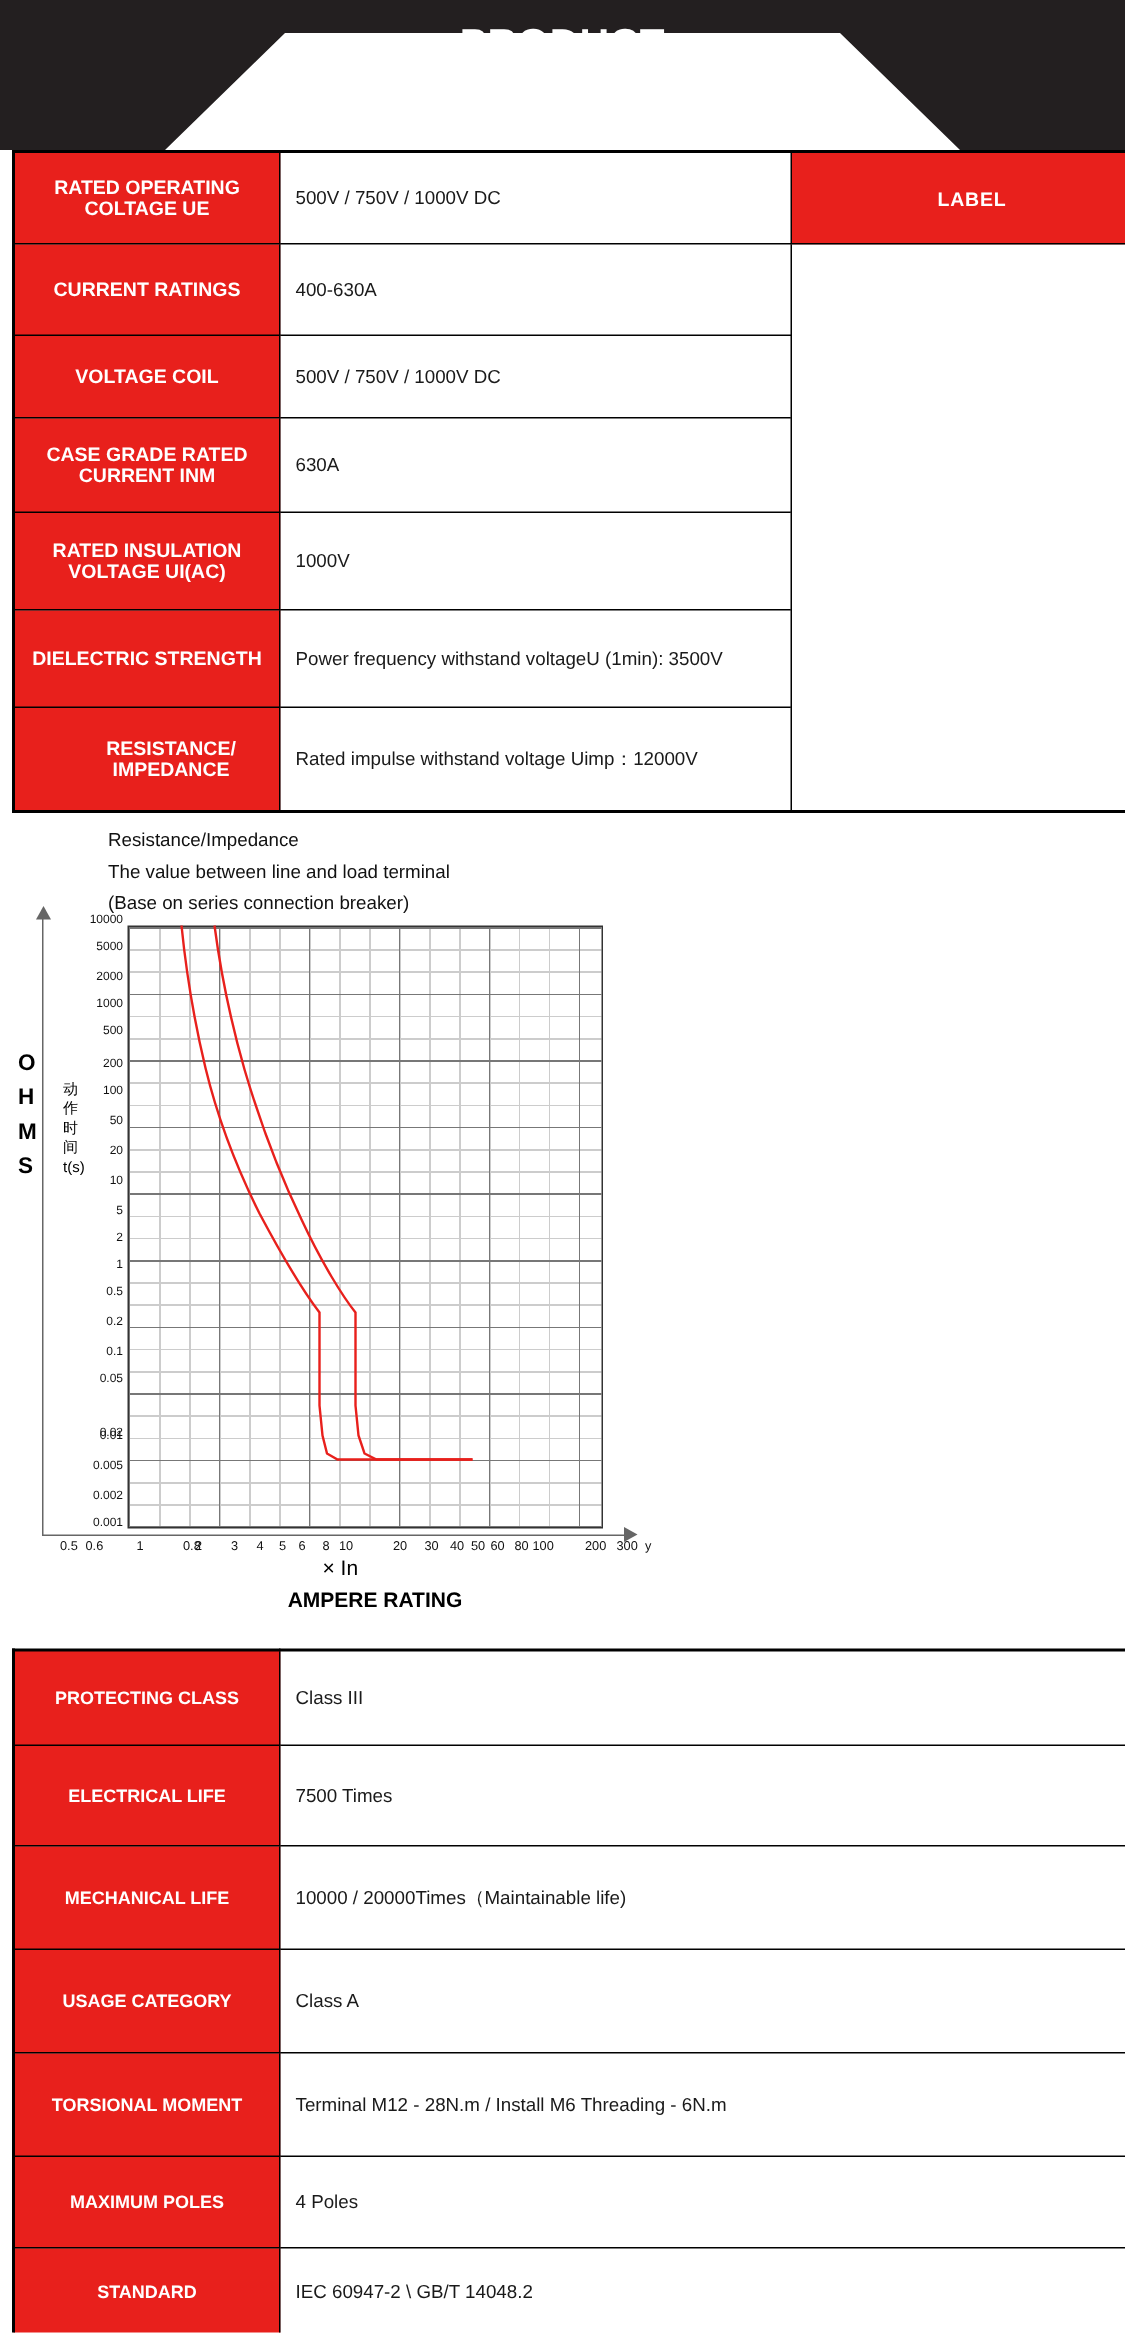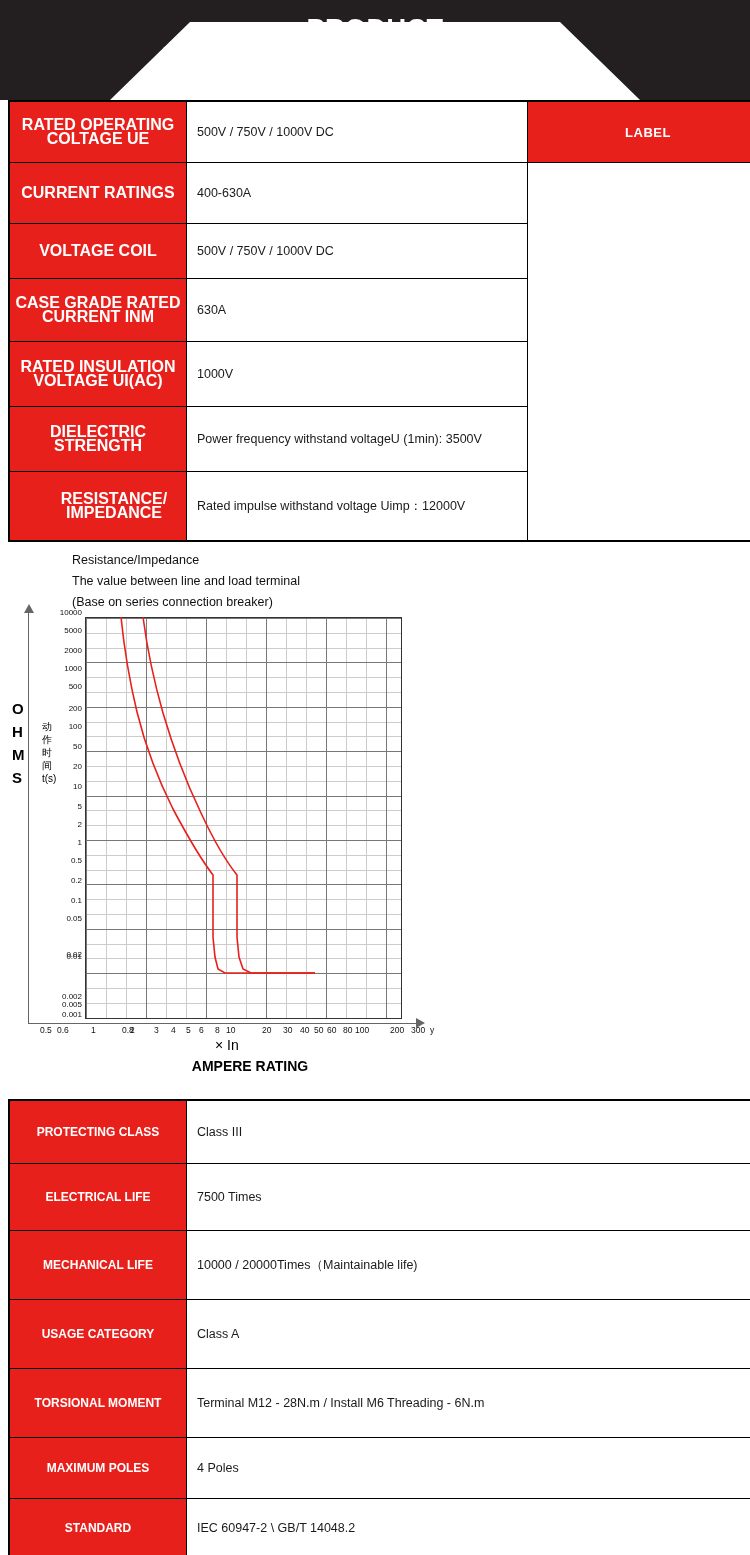--- a/index.html
+++ b/index.html
@@ -66,21 +66,21 @@
     border: 2px solid #000;
   }
   .spec-table td {
     border: 1px solid #000;
     vertical-align: middle;
   }
   .lbl {
     background: #e8201c;
     color: #ffffff;
     font-weight: bold;
-    font-size: 16px;
+    font-size: 13px;
     text-align: center;
     line-height: 14px;
     padding: 6px 4px;
   }
   .val {
     background: #ffffff;
     color: #1a1a1a;
     font-size: 12.5px;
     padding: 6px 10px;
     line-height: 16px;
@@ -358,21 +358,21 @@
     <div class="ytick" style="top:170px;">10</div>
     <div class="ytick" style="top:190px;">5</div>
     <div class="ytick" style="top:208px;">2</div>
     <div class="ytick" style="top:226px;">1</div>
     <div class="ytick" style="top:244px;">0.5</div>
     <div class="ytick" style="top:264px;">0.2</div>
     <div class="ytick" style="top:284px;">0.1</div>
     <div class="ytick" style="top:302px;">0.05</div>
     <div class="ytick" style="top:338px;">0.02</div>
     <div class="ytick" style="top:340px;">0.01</div>
-    <div class="ytick" style="top:360px;margin-top:28px;">0.005</div>
+    <div class="ytick" style="top:360px;">0.005</div>
     <div class="ytick" style="top:380px;">0.002</div>
     <div class="ytick" style="top:398px;">0.001</div>
   </div>
 
   <div class="xtick-holder">
     <div class="xtick" style="left:0px;">0.5</div>
     <div class="xtick" style="left:17px;">0.6</div>
     <div class="xtick" style="left:34px;margin-left:48px;">0.8</div>
     <div class="xtick" style="left:51px;">1</div>
     <div class="xtick" style="left:90px;">2</div>

